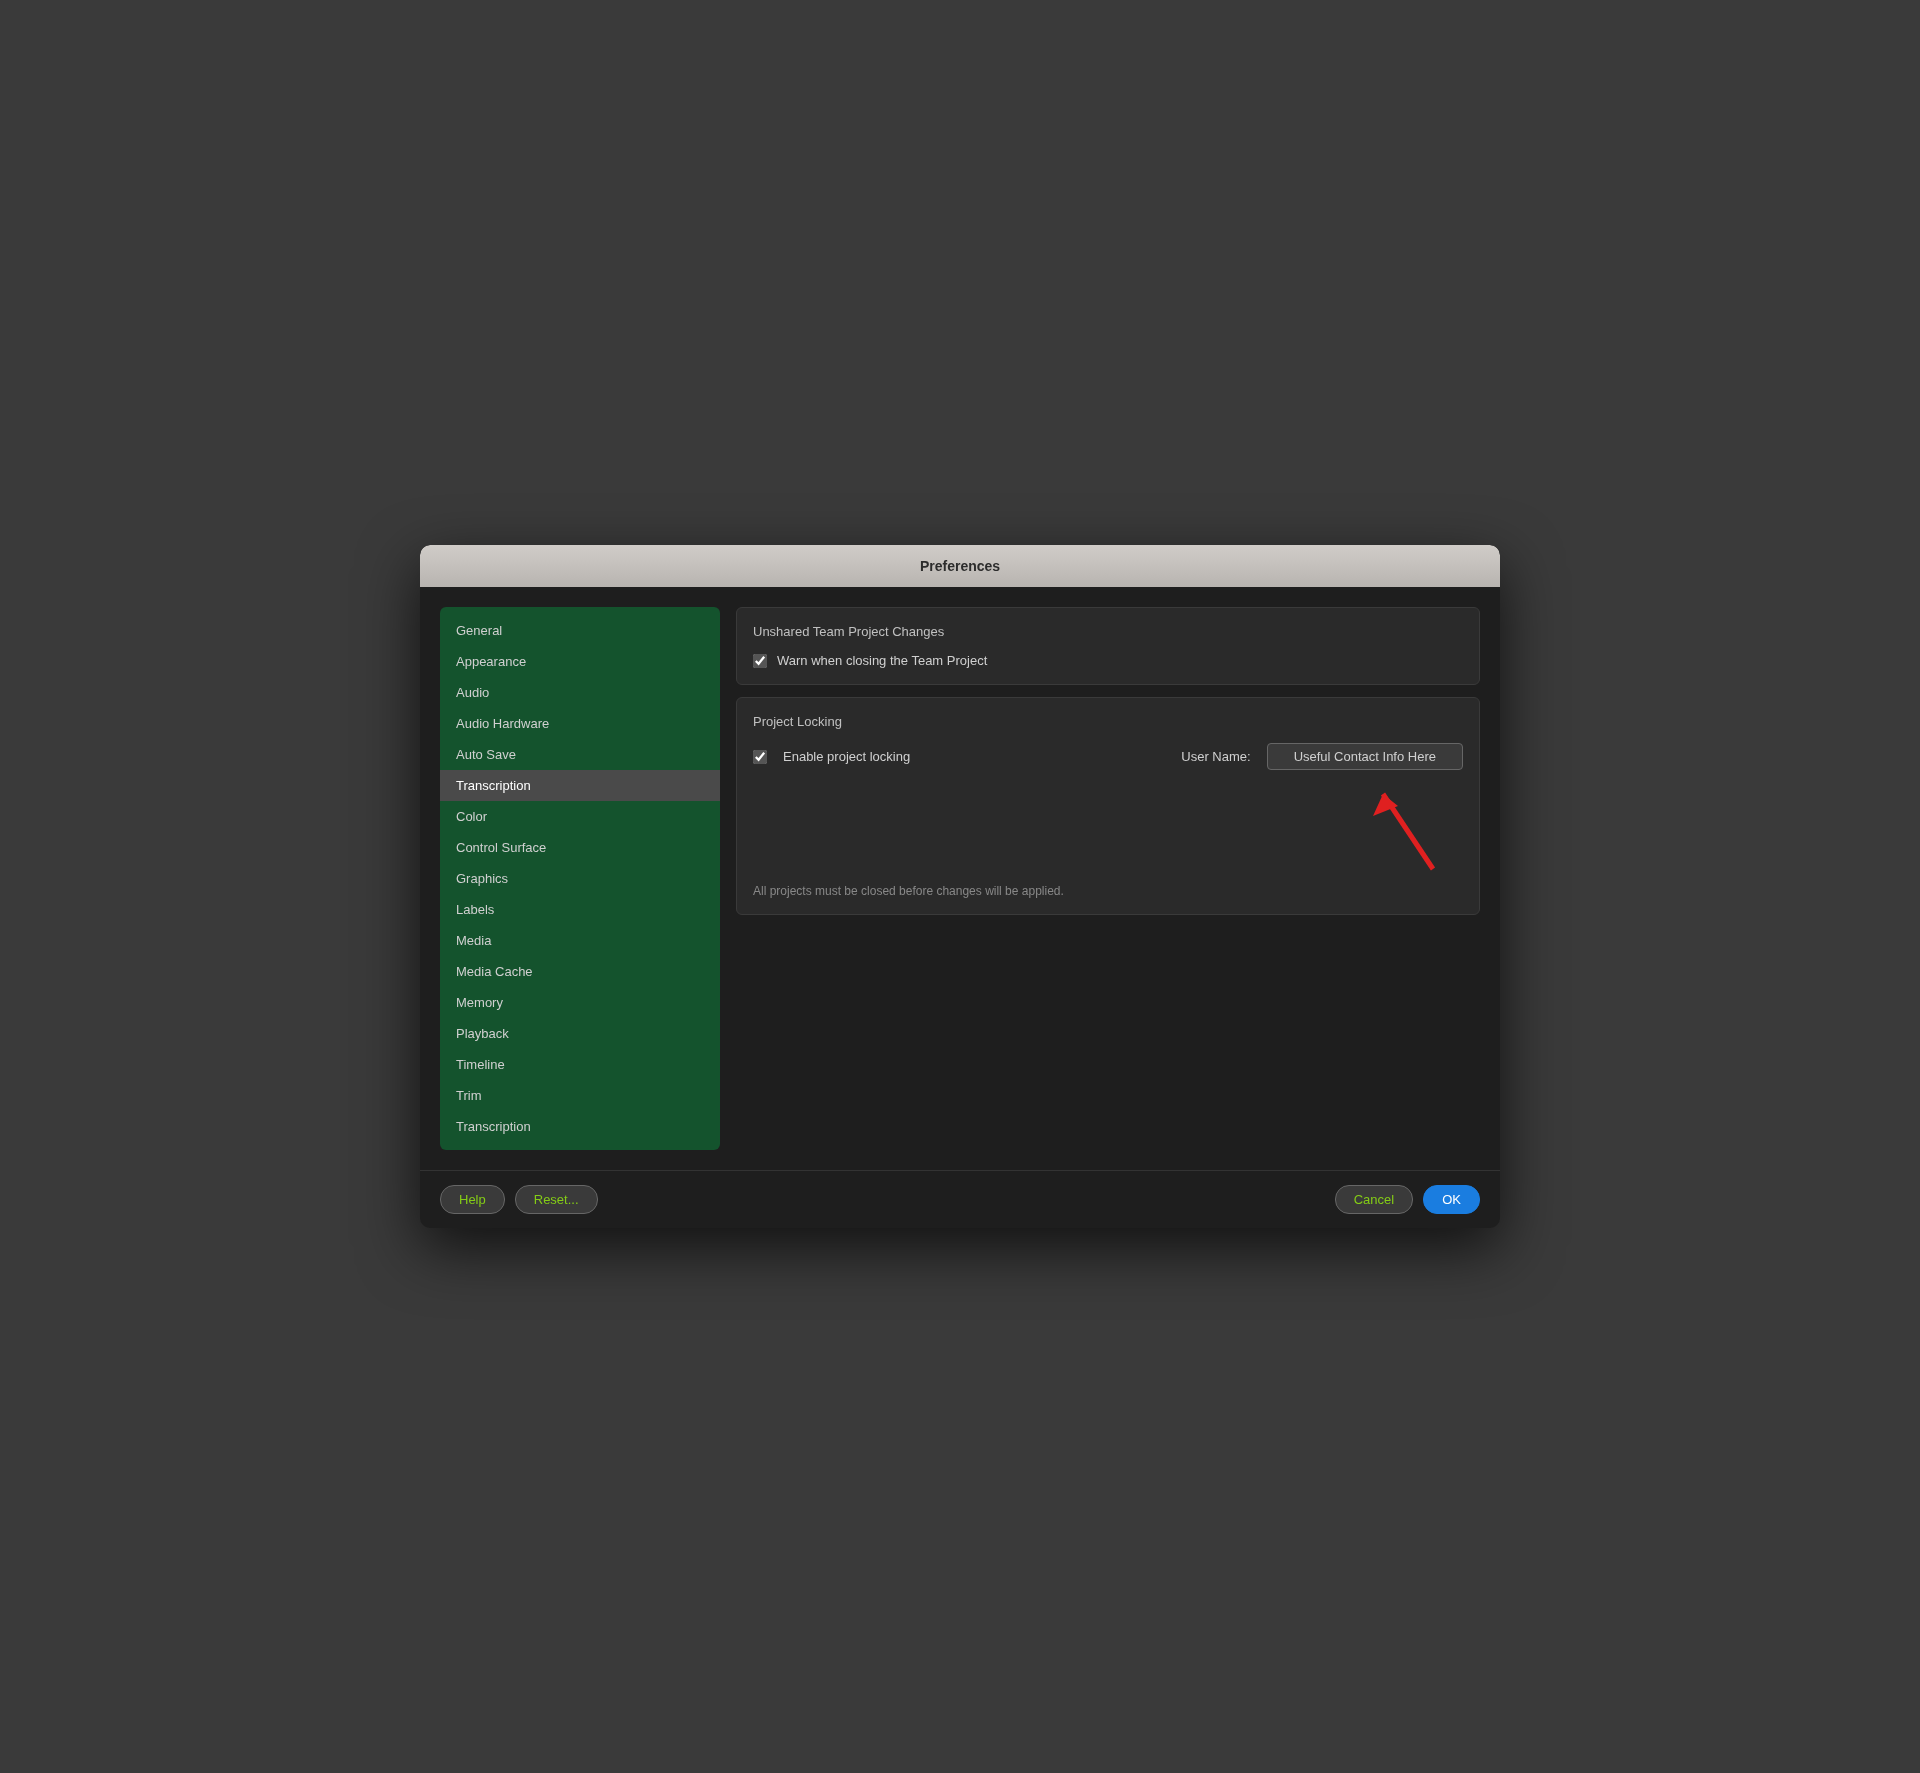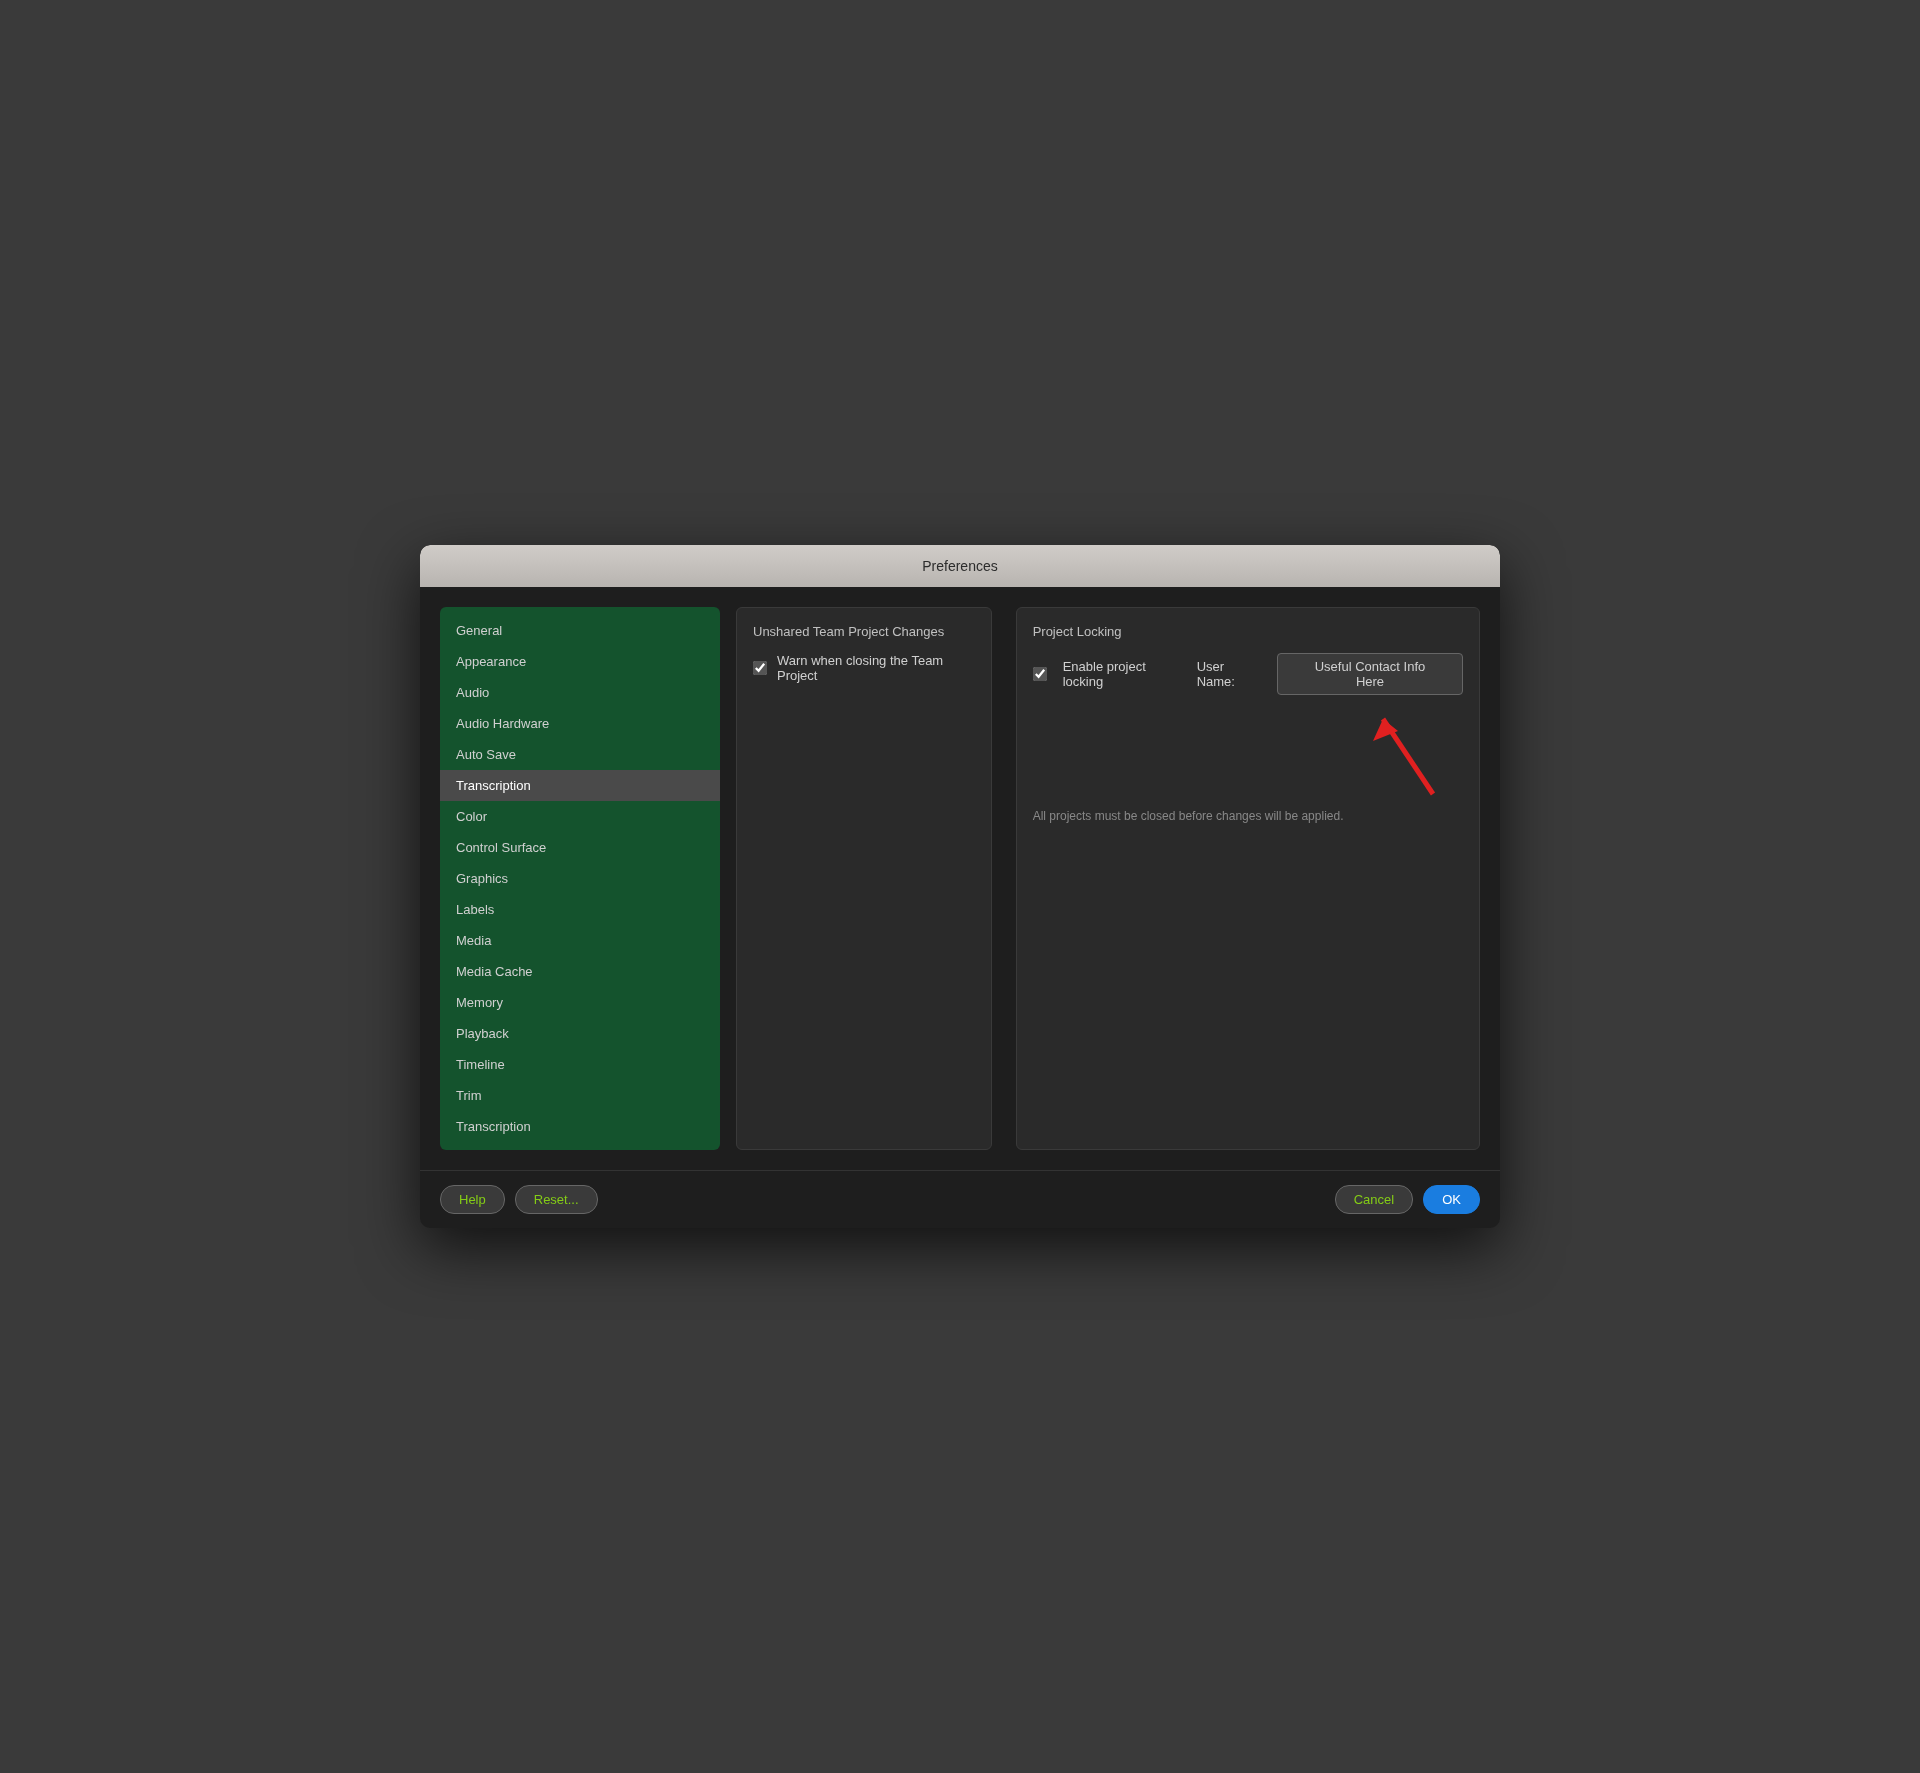--- a/index.html
+++ b/index.html
@@ -25,21 +25,21 @@
 
     .dialog-titlebar {
       background: linear-gradient(180deg, #d0ccc8 0%, #b8b4b0 100%);
       padding: 12px 20px;
       text-align: center;
       border-radius: 10px 10px 0 0;
     }
 
     .dialog-title {
       font-size: 14px;
-      font-weight: 400;
+      font-weight: 700;
       color: #2c2c2c;
       margin-top: 16px;
     }
 
     .dialog-body {
       display: flex;
       flex: 1;
       padding: 20px;
       gap: 16px;
     }
@@ -63,22 +63,22 @@
 
     .sidebar-item.active {
       background: #4a4a4a;
       color: #ffffff;
     }
 
     
     .main-content {
       flex: 1;
       display: flex;
-      flex-direction: row;
-      gap: 24px;
+      flex-direction: column;
+      gap: 12px;
     }
 
     .section-box {
       background: #2a2a2a;
       border: 1px solid #3a3a3a;
       border-radius: 6px;
       padding: 16px;
     }
 
     .section-title {

